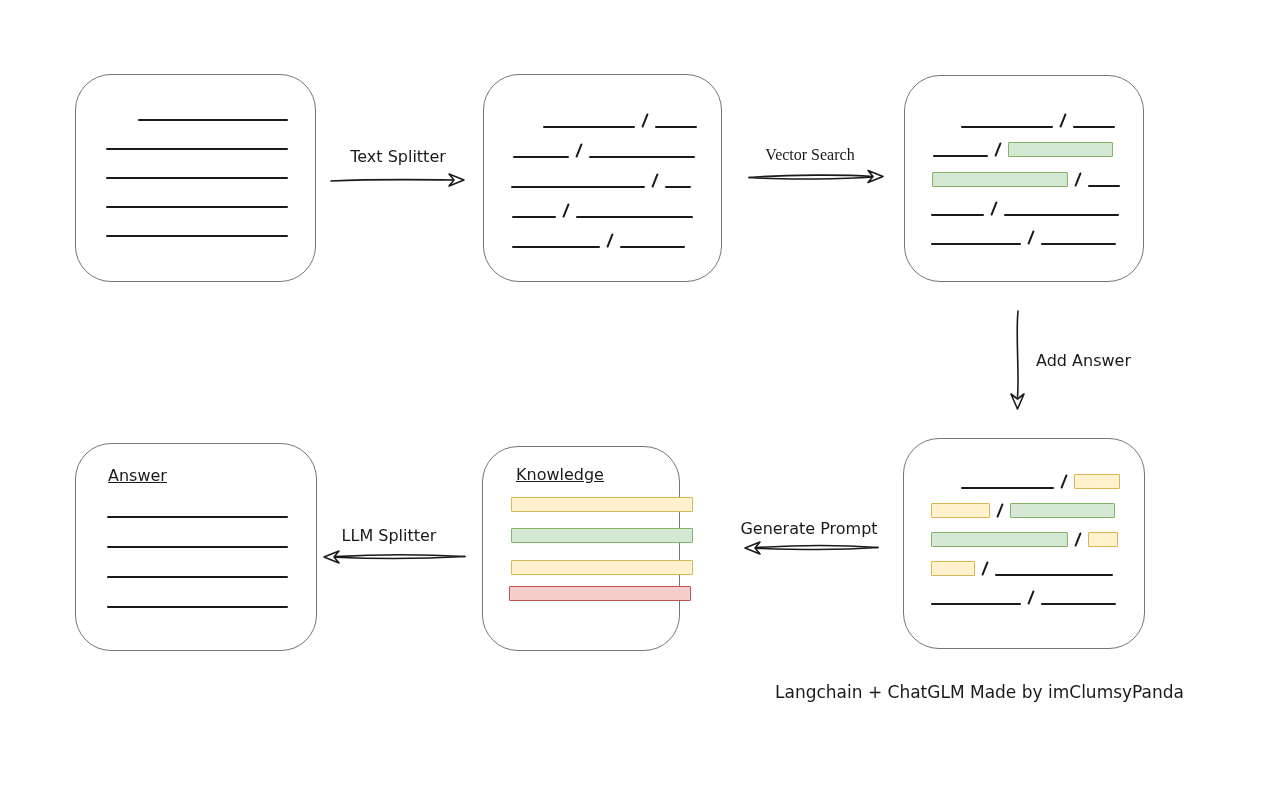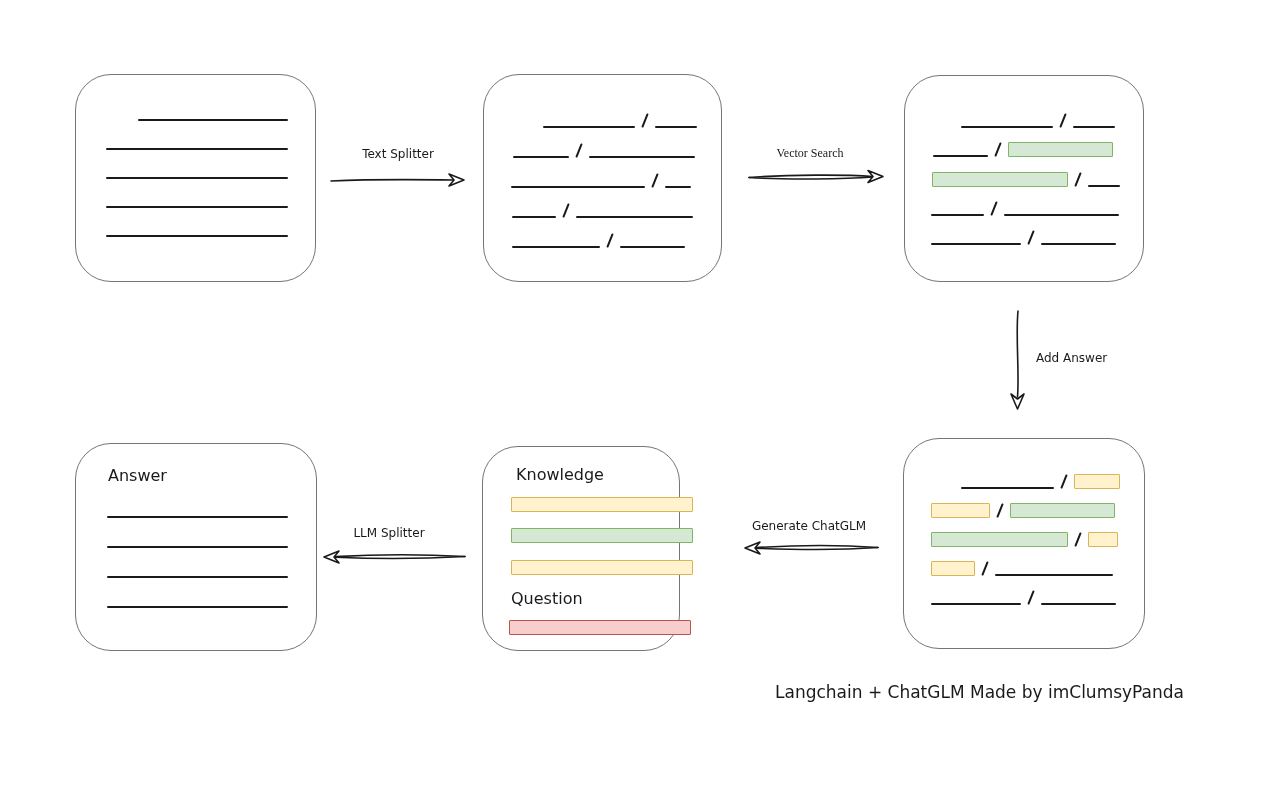--- a/index.html
+++ b/index.html
@@ -16,20 +16,21 @@
     position: absolute;
     border: 1.5px solid #757575;
     border-radius: 36px;
     background: #ffffff;
     box-sizing: border-box;
   }
   .row {
     display: flex;
     align-items: flex-end;
     height: 16px;
+    text-decoration: underline;
   }
   .row-text { height: 20px; align-items: flex-start; }
   .seg-line {
     height: 2px;
     background: #1a1a1a;
     border-radius: 2px;
     flex-shrink: 0;
   }
   .seg-slash {
     width: 2px;
@@ -47,21 +48,21 @@
     flex-shrink: 0;
   }
   .seg-text {
     font-size: 16px;
     font-weight: 500;
     line-height: 20px;
     white-space: nowrap;
   }
   .arrow-label {
     position: absolute;
-    font-size: 12px;
+    font-size: 16px;
     font-weight: 500;
     text-align: center;
     white-space: nowrap;
   }
   .caption {
     position: absolute;
     font-size: 17px;
     font-weight: 500;
     text-align: left;
     white-space: nowrap;
@@ -183,23 +184,20 @@
       </div>
       <div class="row" style="margin-top: 11px; margin-left: 28px;">
         <div class="seg-rect" style="width: 180px; background-color: rgb(255, 242, 204); border-color: rgb(214, 182, 86);"></div>
       </div>
       <div class="row" style="margin-top: 15px; margin-left: 28px;">
         <div class="seg-rect" style="width: 180px; background-color: rgb(213, 232, 212); border-color: rgb(130, 179, 102);"></div>
       </div>
       <div class="row" style="margin-top: 16px; margin-left: 28px;">
         <div class="seg-rect" style="width: 180px; background-color: rgb(255, 242, 204); border-color: rgb(214, 182, 86);"></div>
       </div>
-      <div class="row row-text" style="margin-top: 14px; margin-left: 28px;">
-        <span class="seg-text">Question</span>
-      </div>
       <div class="row" style="margin-top: 10px; margin-left: 26px;">
         <div class="seg-rect" style="width: 180px; background-color: rgb(248, 206, 204); border-color: rgb(184, 84, 80);"></div>
       </div>
     </div>
 
   <div class="dbox" style="left:75px; top:443px; width:242px; height:208px;">
       <div class="row row-text" style="margin-top: 22px; margin-left: 32px;">
         <span class="seg-text">Answer</span>
       </div>
       <div class="row" style="margin-top: 16px; margin-left: 31px;">
@@ -228,21 +226,21 @@
     <path d="M3,11.5 C 42,14 100,13 127,11"></path>
     <path class="head" d="M122,4.5 L137,10.5 L122,16.5 L127,10.5 Z"></path>
   </svg>
 
   <div class="arrow-label" style="left:1036px; top:351px; text-align:left;">Add Answer</div>
   <svg class="arrow" style="left:1006px; top:309px;" width="24" height="104" viewBox="0 0 24 104">
     <path d="M12,2 C 9.5,28 13.5,62 11.5,88"></path>
     <path class="head" d="M5,85 L11.5,100 L18,85 L11.5,90 Z"></path>
   </svg>
 
-  <div class="arrow-label" style="left:734px; top:519px; width:150px;">Generate ChatGLM</div>
+  <div class="arrow-label" style="left:734px; top:519px; width:150px;">Generate Prompt</div>
   <svg class="arrow" style="left:741px; top:537px;" width="140" height="22" viewBox="0 0 140 22">
     <path d="M137,10.5 C 95,7.5 48,8.5 15,10.6"></path>
     <path d="M137,10.5 C 95,13.5 48,12.5 15,11.2"></path>
     <path class="head" d="M19,5 L4,11 L19,17 L14,11 Z"></path>
   </svg>
 
   <div class="arrow-label" style="left:324px; top:526px; width:130px;">LLM Splitter</div>
   <svg class="arrow" style="left:320px; top:546px;" width="148" height="22" viewBox="0 0 148 22">
     <path d="M145,10.5 C 100,8 52,8.5 15,10.6"></path>
     <path d="M145,10.5 C 100,13 52,12.8 15,11.2"></path>

